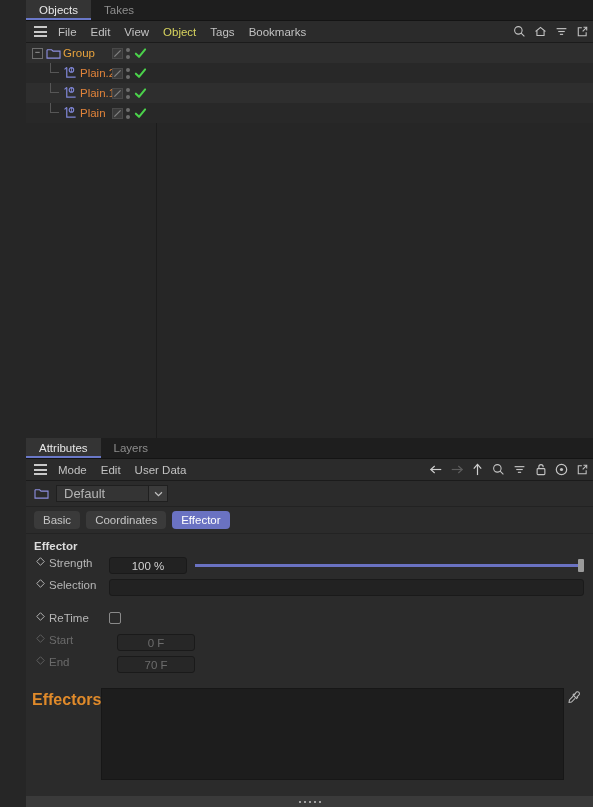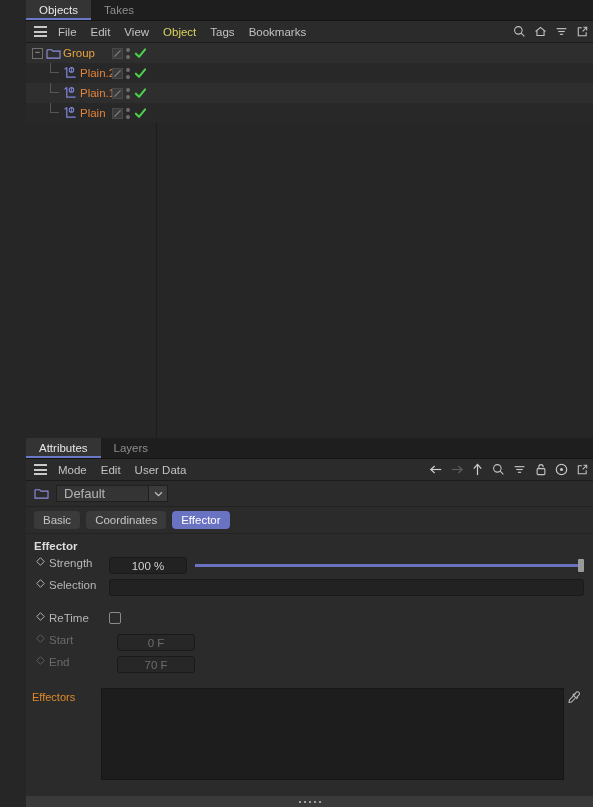--- a/index.html
+++ b/index.html
@@ -125,21 +125,21 @@
   .textfield {
     flex: 1; height: 17px; background: #222222; border: 1px solid #1a1a1a;
     border-radius: 3px; margin-right: 9px;
   }
   .chk {
     width: 12px; height: 12px; background: #2b2b2b; border: 1px solid #8a8a8a; border-radius: 2px;
   }
 
   .effrow { display: flex; padding: 0 8px 0 6px; }
   .efflabelcol { width: 69px; padding-top: 3px; }
-  .efflabel { color: #e08a2a; font-size: 11px; }
+  .efflabel { color: #e08a2a; font-size: 16px; font-weight: bold; }
   .effbox {
     flex: 1; height: 92px; background: #1d1d1d; border: 1px solid #171717; position: relative;
   }
   .eyedrop { width: 21px; display: flex; justify-content: center; padding-top: 2px; }
   .graborbar { height: 11px; background: #3a3a3a; display:flex; align-items:center; justify-content:center; gap:3px; }
   .graborbar i { width: 2px; height: 2px; background: #a0a0a0; display:block; }
   .bottomfill { flex: 1; background: #2b2b2b; }
 </style>
 </head>
 <body>

